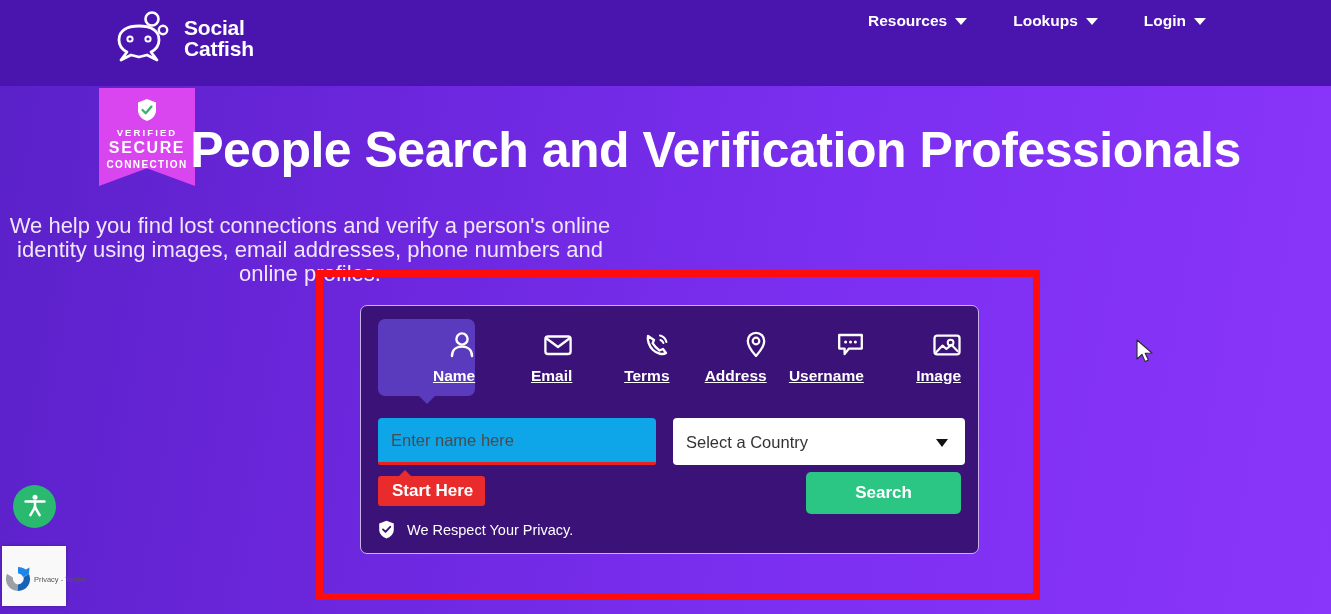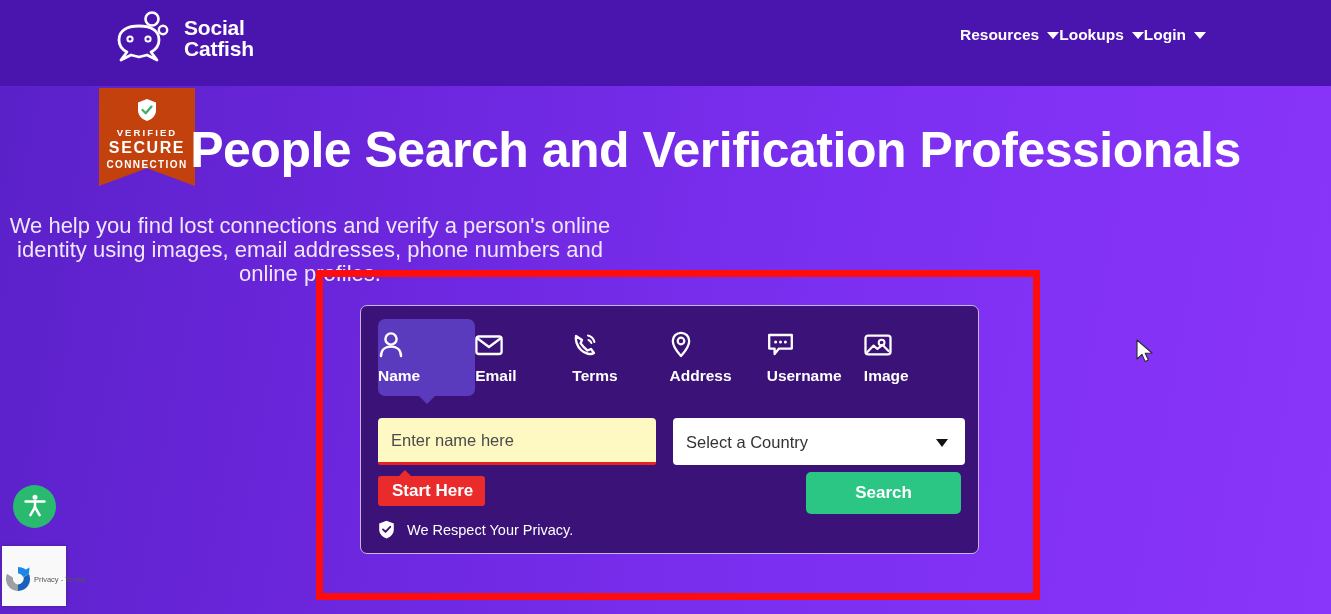--- a/index.html
+++ b/index.html
@@ -25,43 +25,43 @@
     position: absolute; left: 113px; top: 10px;
     display: flex; align-items: center; gap: 9px;
   }
   .logo-mark { width: 62px; height: 56px; }
   .logo-text {
     color: #ffffff;
     font-size: 21px; font-weight: bold; line-height: 1.02;
     letter-spacing: -0.2px;
   }
   .nav {
-    position: absolute; right: 125px; top: 26px;
-    display: flex; align-items: center; 
+    position: absolute; right: 125px; top: 12px;
+    display: flex; align-items: center; gap: 46px;
   }
   .nav-item {
     display: flex; align-items: center; gap: 8px;
     color: #ffffff; font-size: 15.5px; font-weight: bold;
     cursor: pointer; white-space: nowrap;
   }
   .caret {
     width: 0; height: 0;
     border-left: 6px solid transparent;
     border-right: 6px solid transparent;
     border-top: 7px solid #ffffff;
     display: inline-block;
   }
 
   
   .hero { position: absolute; top: 86px; left: 0; width: 1331px; }
 
   .secure-badge {
     position: absolute; left: 99px; top: 2px;
     width: 96px; height: 98px;
-    background: #c2410c;
+    background: #d946ef;
     clip-path: polygon(0 0, 100% 0, 100% 100%, 50% 82%, 0 100%);
     display: flex; flex-direction: column; align-items: center;
     padding-top: 10px;
     color: #ffffff;
   }
   .shield-top { width: 22px; height: 24px; margin-bottom: 5px; }
   .badge-l1 { font-size: 9.5px; letter-spacing: 2.1px; font-weight: bold; }
   .badge-l2 { font-size: 16px; letter-spacing: 1.6px; font-weight: bold; margin-top: 1px; }
   .badge-l3 { font-size: 10px; letter-spacing: 1.4px; font-weight: bold; margin-top: 2px; }
 
@@ -96,24 +96,25 @@
     background: #3b1277;
     border: 1px solid #c9b4e8;
     border-radius: 7px;
     padding: 13px 17px 0 17px;
   }
 
   .tabs { display: flex; align-items: flex-start; gap: 0; }
   .tab {
     width: 98px;
     padding: 12px 0 11px 0;
-    display: flex; flex-direction: column; align-items: flex-start;
+    display: flex; flex-direction: column; align-items: flex-end;
     color: #ffffff; cursor: pointer;
     position: relative;
     border-radius: 7px;
+    text-decoration: underline;
   }
   .tab.active { background: #5b3bbd; }
   .tab.active::after {
     content: "";
     position: absolute; bottom: -8px; left: 50%;
     transform: translateX(-50%);
     width: 0; height: 0;
     border-left: 9px solid transparent;
     border-right: 9px solid transparent;
     border-top: 9px solid #5b3bbd;
@@ -121,21 +122,21 @@
   .tab-icon { height: 27px; display: flex; align-items: center; justify-content: center; }
   .tab-label { font-size: 15.5px; font-weight: bold; margin-top: 9px; }
 
   .fields {
     display: flex; gap: 17px;
     margin-top: 22px;
   }
   .name-wrap { position: relative; width: 278px; }
   .name-input {
     width: 278px; height: 47px;
-    background: #fef9c3;
+    background: #0ea5e9;
     border: none;
     border-bottom: 3px solid #e62222;
     border-radius: 4px 4px 2px 2px;
     font-size: 16.5px;
     color: #333;
     padding: 0 13px;
     outline: none;
     font-family: "Liberation Sans", sans-serif;
   }
   .name-input::placeholder { color: #4b4b4b; }

